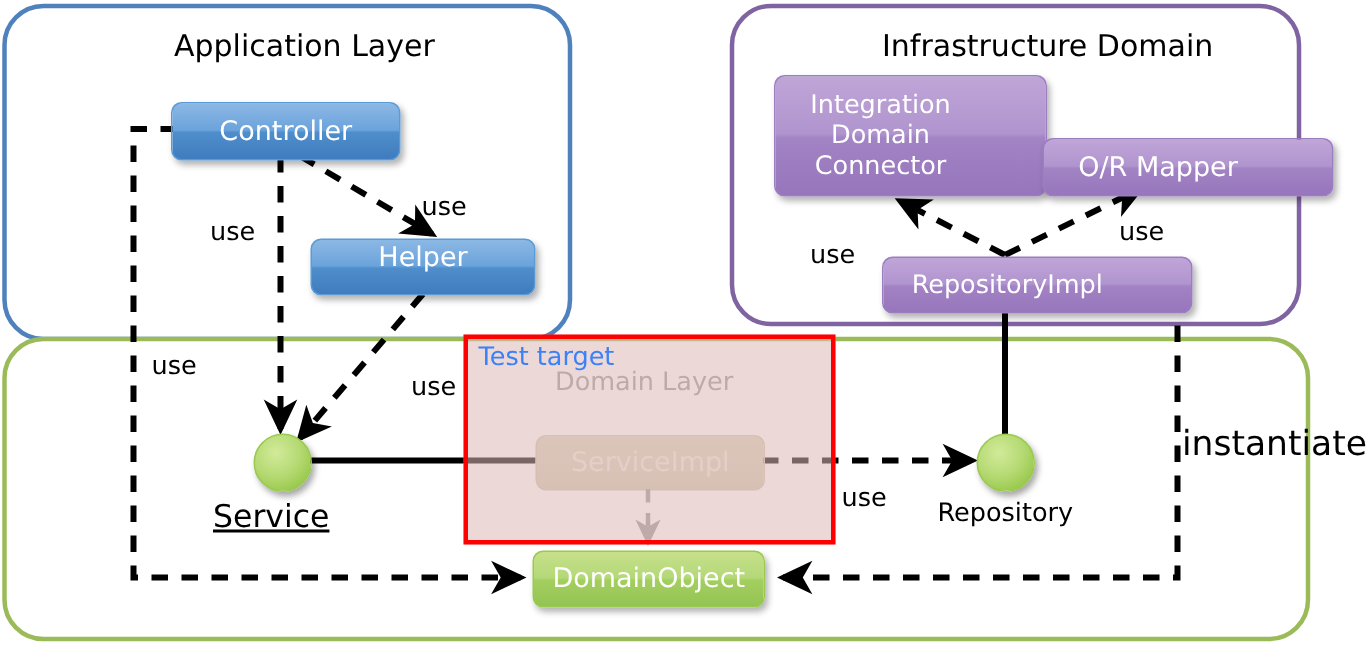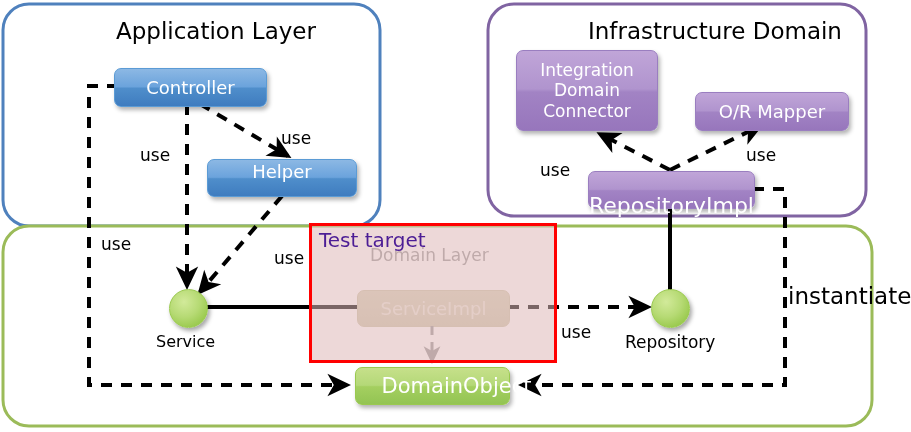--- a/index.html
+++ b/index.html
@@ -34,57 +34,58 @@
   }
   .plain-label {
     position: absolute;
     color: #000000;
     white-space: nowrap;
   }
   .layer-title {
     position: absolute;
     color: #000000;
     white-space: nowrap;
-    font-size: 23px;
+    font-size: 20px;
   }
   .box-node {
     position: absolute;
     border-radius: 7px;
     box-shadow: 2px 3px 4px rgba(0,0,0,0.30);
   }
   .circle-node {
     position: absolute;
     border-radius: 50%;
     box-shadow: 2px 3px 4px rgba(0,0,0,0.35);
   }
   .blue-node {
     background: linear-gradient(to bottom, #8cb8e4 0%, #6ba3dc 48%, #4f8ecb 52%, #3f7cbf 100%);
     border: 1px solid #5b9bd5;
   }
   .purple-node {
     background: linear-gradient(to bottom, #c0a5d8 0%, #b094ce 48%, #a283c4 52%, #9776bc 100%);
     border: 1px solid #9a7ec0;
+    padding-left: 40px;
   }
   .green-node {
     background: linear-gradient(to bottom, #c6e08a 0%, #b4d878 48%, #a4cf60 52%, #93c453 100%);
     border: 1px solid #9ac94f;
   }
   .green-circle {
     background: radial-gradient(circle at 38% 32%, #d2ea9a 0%, #b6da74 45%, #9ccb51 75%, #8dbf46 100%);
     border: 1px solid #9ac94f;
   }
   .testtarget-box {
     position: absolute;
     background: rgba(222,184,184,0.55);
     border: 3px solid #ff0000;
   }
   .testtarget-text {
     position: absolute;
-    color: #4c1d95;
-    font-size: 20px;
+    color: #3b82f6;
+    font-size: 17px;
     white-space: nowrap;
   }
   .dim-title {
     position: absolute;
     color: #9a9a9a;
     font-size: 17px;
     white-space: nowrap;
   }
   .dim-node {
     position: absolute;
@@ -154,31 +155,31 @@
       <span>Domain</span>
       <span>Connector</span>
     </div>
   </div>
 
   <div class="box-node purple-node" style="left:695px; top:92px; width:152px; height:37px;">
     <div class="node-label" style="left:0; top:0; width:152px; height:37px; font-size:18px;">O/R Mapper</div>
   </div>
 
   <div class="box-node purple-node" style="left:588px; top:171px; width:165px; height:36px;">
-    <div class="node-label" style="left:0; top:16px; width:165px; height:36px; font-size:22px;">RepositoryImpl</div>
+    <div class="node-label" style="left:0; top:0; width:165px; height:36px; font-size:17px;">RepositoryImpl</div>
   </div>
 
   <div class="circle-node green-circle" style="left:169px; top:289px; width:37px; height:37px;"></div>
-  <div class="plain-label" style="left:156px; top:332px; font-size:16px;">Service</div>
+  <div class="plain-label" style="left:142px; top:332px; font-size:21px;text-decoration:underline;">Service</div>
 
   <div class="circle-node green-circle" style="left:651px; top:289px; width:37px; height:37px;"></div>
   <div class="plain-label" style="left:625px; top:332px; font-size:17px;">Repository</div>
 
   <div class="box-node green-node" style="left:355px; top:367px; width:153px; height:36px;">
-    <div class="node-label" style="left:0; top:0; width:153px; height:36px; font-size:21px;margin-left:24px;">DomainObject</div>
+    <div class="node-label" style="left:0; top:0; width:153px; height:36px; font-size:18px;">DomainObject</div>
   </div>
 
   <div class="dim-title" style="left:370px; top:245px;">Domain Layer</div>
 
   <div class="dim-node" style="left:357px; top:290px; width:151px; height:35px; font-size:18px;">
     <span>ServiceImpl</span>
   </div>
 
   <svg class="layer-svg" viewBox="0 0 911 432" style="pointer-events:none;">
     <path d="M432,326 L432,361" stroke="#9a9a9a" stroke-width="3" fill="none" stroke-dasharray="9,7" marker-end="url(#arrowGray)"></path>

